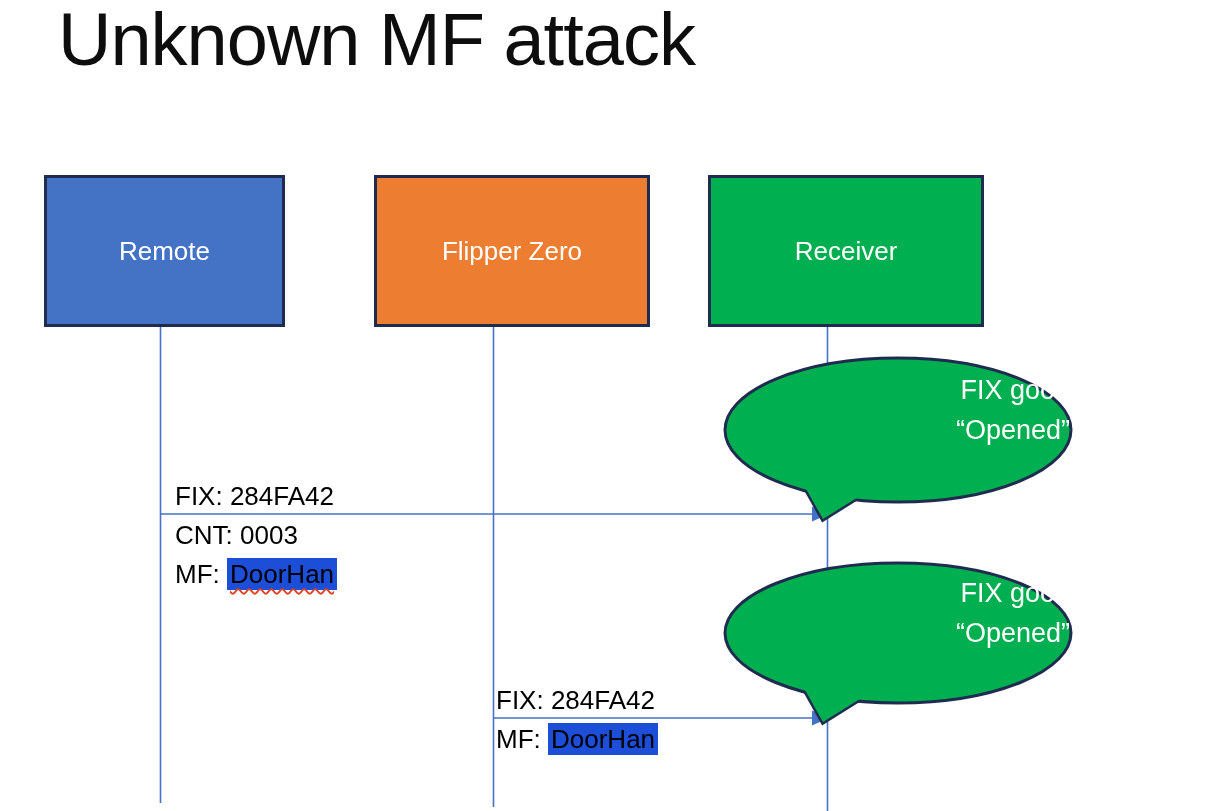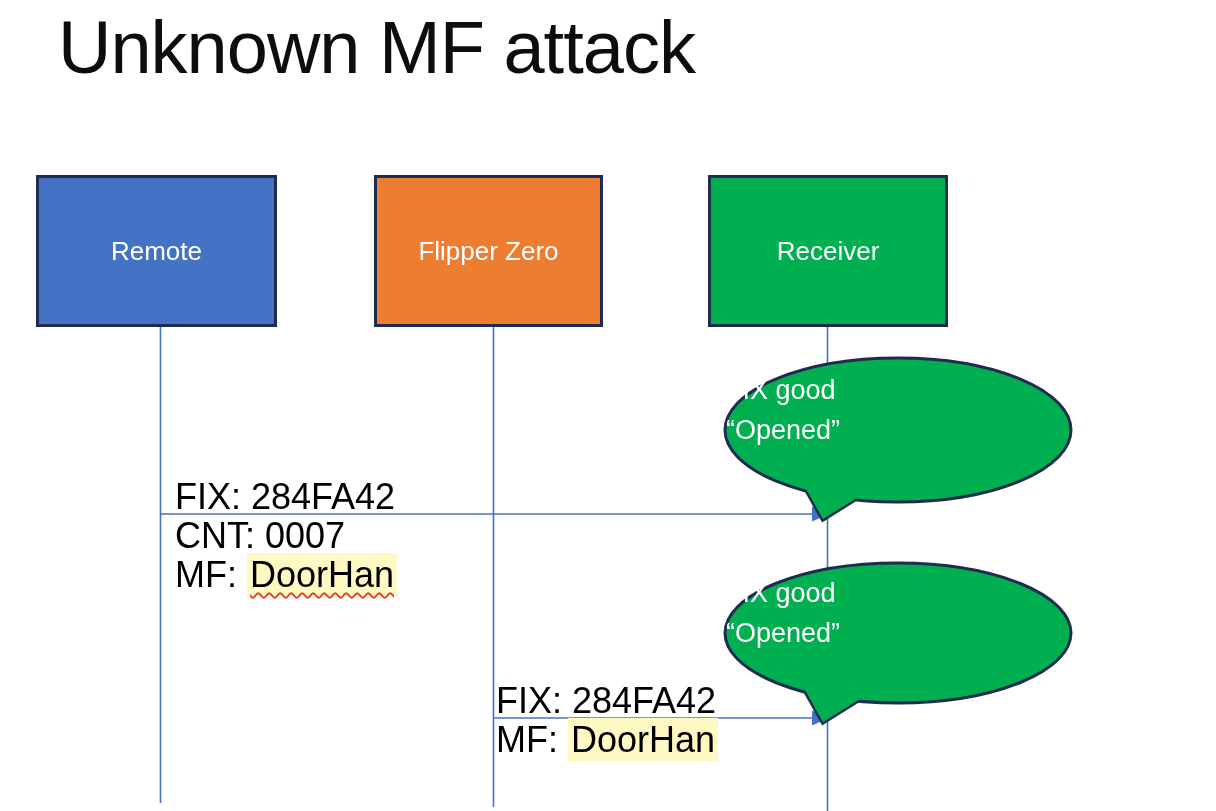--- a/index.html
+++ b/index.html
@@ -1,52 +1,52 @@
 <!DOCTYPE html>
 <html><head>
 <meta charset="utf-8">
 <style>
   html,body{margin:0;padding:0;background:#ffffff;}
   .slide{
     position:relative;width:1216px;height:811px;background:#ffffff;
     font-family:"Liberation Sans", sans-serif;overflow:hidden;
   }
   .title{
-    position:absolute;left:58px;top:8px;font-size:74px;font-weight:300;
+    position:absolute;left:58px;top:0;font-size:74px;font-weight:300;
     color:#0d0d0d;letter-spacing:-1px;white-space:nowrap;line-height:1.08;
   }
   .overlay{position:absolute;left:0;top:0;}
   .ll{stroke:#4472C4;stroke-width:1.6;}
   .arrowline{stroke:#4472C4;stroke-width:1.6;}
   .arrowhead{fill:#4472C4;}
   .bubble-fill{fill:#00B050;}
   .bubble-stroke{stroke:#1F2C50;}
   .actor{
     position:absolute;top:175px;height:152px;box-sizing:border-box;
     border:3px solid #1F2C50;display:flex;align-items:center;justify-content:center;
     color:#ffffff;font-size:26px;
   }
-  .actor.remote{left:36px;width:241px;background:#4472C4;}
-  .actor.flipper{left:374px;width:229px;background:#ED7D31;}
-  .actor.receiver{left:708px;width:240px;background:#00B050;}
+  .actor.remote{left:44px;width:241px;background:#4472C4;}
+  .actor.flipper{left:374px;width:276px;background:#ED7D31;}
+  .actor.receiver{left:708px;width:276px;background:#00B050;}
   .msg{
-    position:absolute;color:#000000;font-size:36px;line-height:39px;white-space:nowrap;
+    position:absolute;color:#000000;font-size:26px;line-height:39px;white-space:nowrap;
   }
   .msg1{left:175px;top:477px;}
   .msg2{left:496px;top:681px;}
-  .hl{background:#fef9c3;padding:1px 3px;}
+  .hl{background:#1d4ed8;padding:1px 3px;}
   .squiggle{
     text-decoration-line:underline;
     text-decoration-style:wavy;
     text-decoration-color:#E2401F;
     text-decoration-thickness:2px;
     text-underline-offset:5px;
   }
   .callout-text{
-    position:absolute;width:344px;text-align:left;color:#ffffff;
+    position:absolute;width:344px;text-align:right;color:#ffffff;
     font-size:27px;line-height:40px;
   }
   .callout1{left:726px;top:370px;}
   .callout2{left:726px;top:573px;}
 </style>
 </head>
 <body>
 
 <div class="slide">
 
@@ -86,21 +86,21 @@
   </div>
   <div class="actor flipper">
     <span>Flipper Zero</span>
   </div>
   <div class="actor receiver">
     <span>Receiver</span>
   </div>
 
   <div class="msg msg1">
     <div>FIX: 284FA42</div>
-    <div>CNT: 0007</div>
+    <div>CNT: 0003</div>
     <div><span>MF: </span><span class="hl squiggle">DoorHan</span></div>
   </div>
 
   <div class="msg msg2">
     <div>FIX: 284FA42</div>
     <div><span>MF: </span><span class="hl">DoorHan</span></div>
   </div>
 
   <div class="callout-text callout1">
     <div>FIX good</div>

